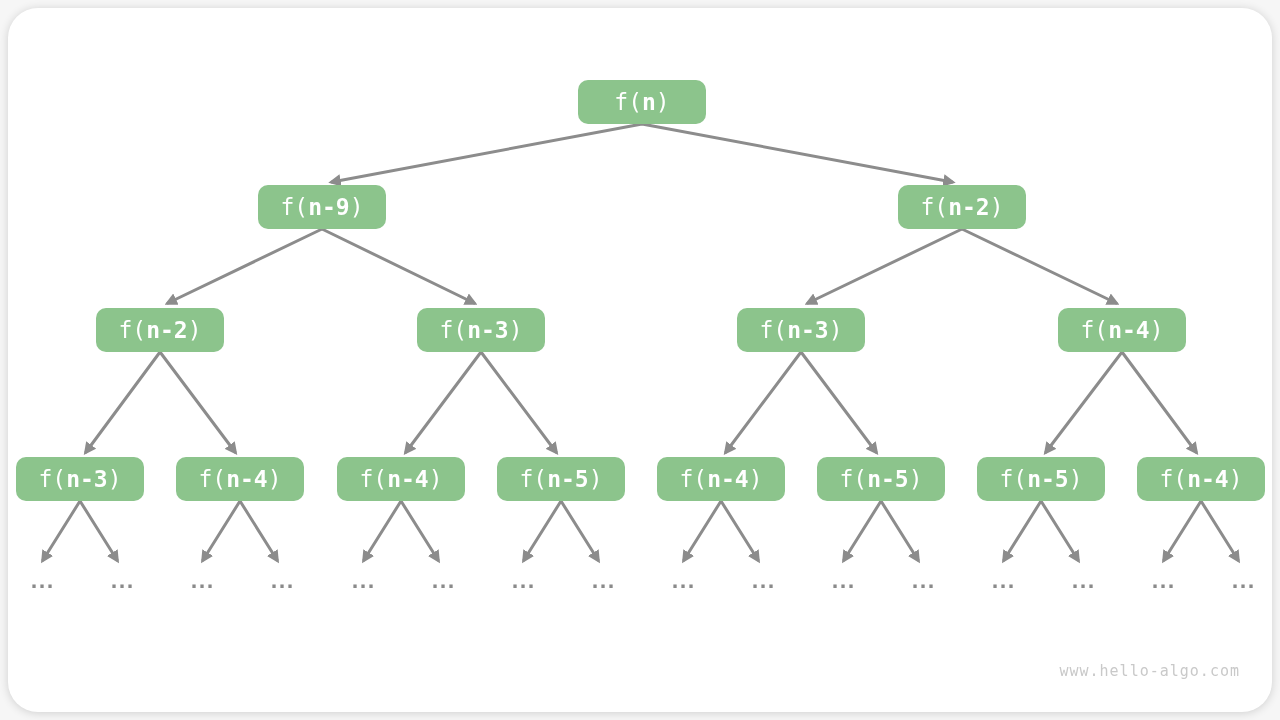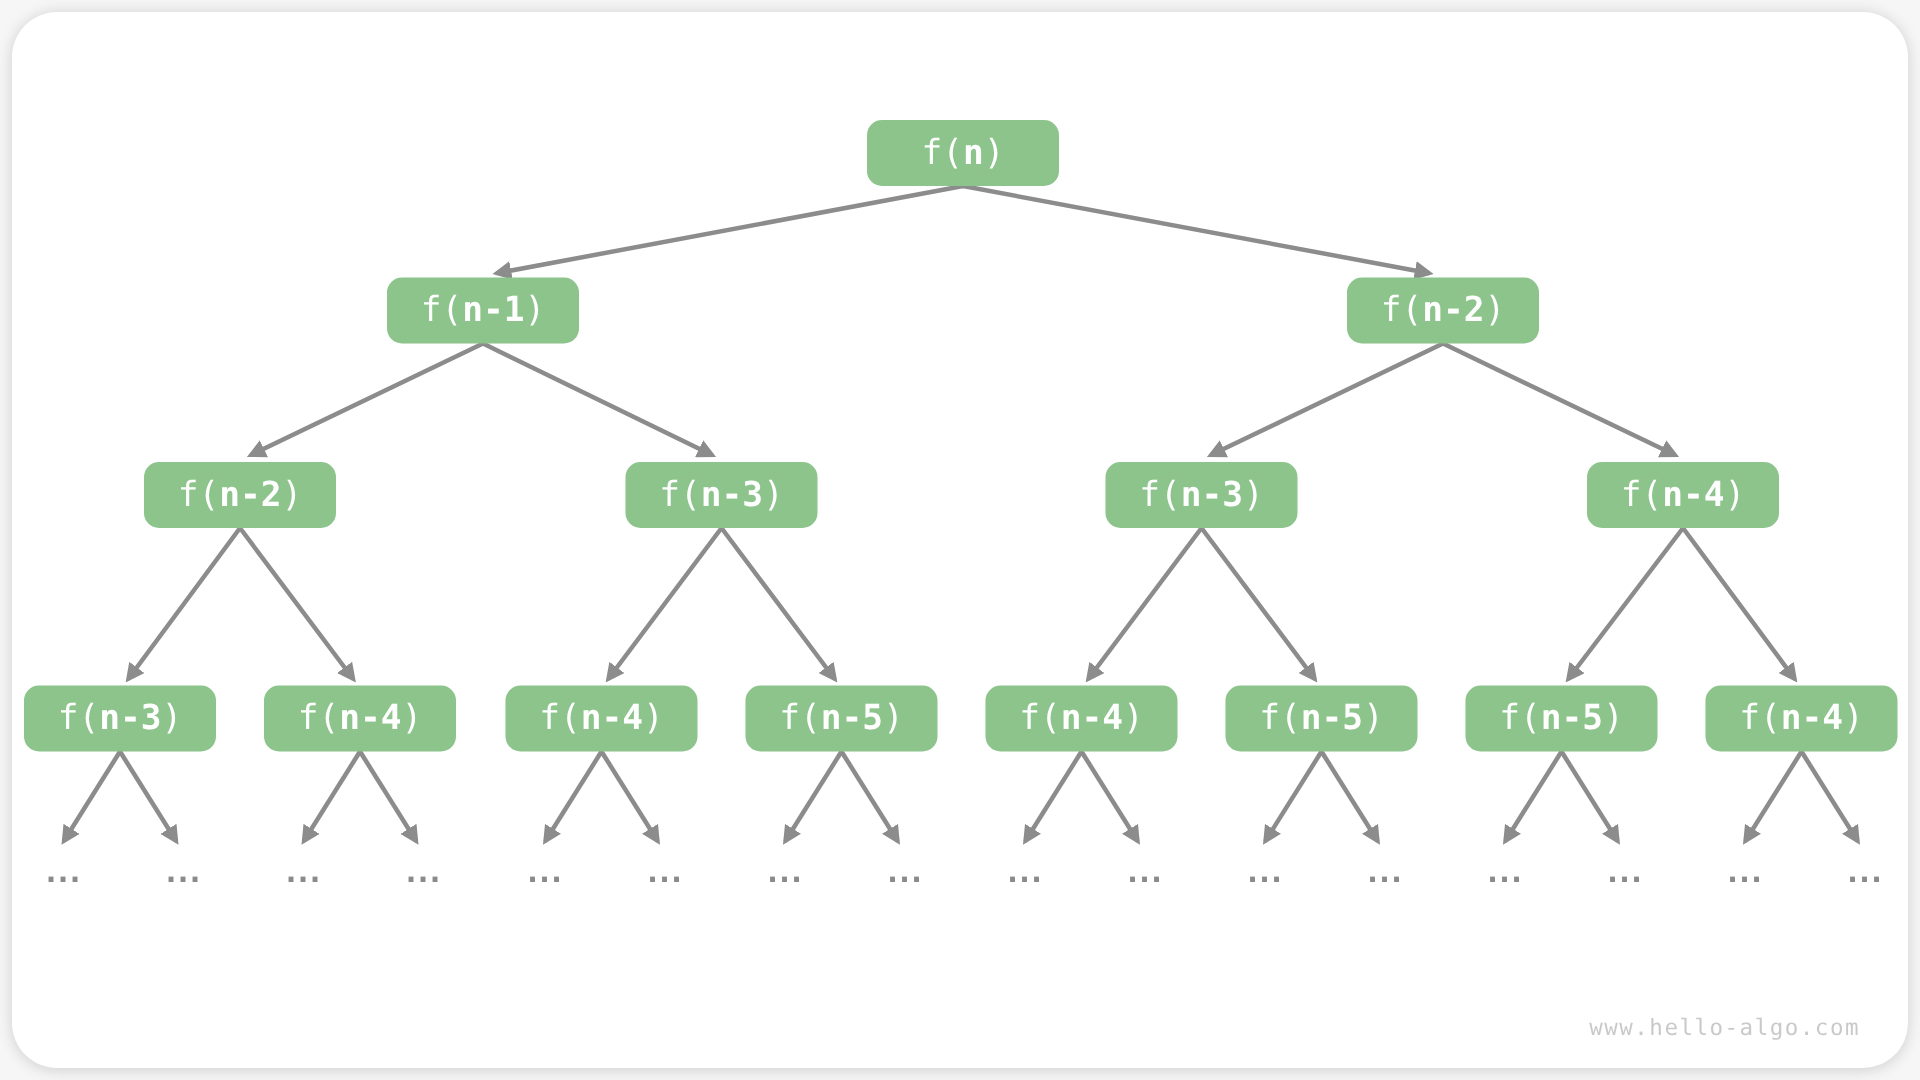--- a/index.html
+++ b/index.html
@@ -31,21 +31,21 @@
   }
   .node .arg{font-weight:700;}
   .dots{
     position:absolute;z-index:2;top:569px;line-height:24px;
     transform:translateX(-50%);
     font:700 20px "DejaVu Sans Mono",monospace;
     letter-spacing:-4px;
     color:var(--dots);
   }
   .watermark{
-    position:absolute;z-index:2;right:40px;bottom:26px;
+    position:absolute;z-index:2;right:40px;bottom:40px;
     font:400 15px "DejaVu Sans Mono",monospace;
     color:var(--watermark);letter-spacing:1px;
   }
 </style>
 </head>
 <body>
 
 <div class="card"></div>
 
 <div class="stage">
@@ -89,21 +89,21 @@
       <line x1="881" y1="501" x2="918" y2="560" marker-end="url(#ah)"></line>
       <line x1="1041" y1="501" x2="1004" y2="560" marker-end="url(#ah)"></line>
       <line x1="1041" y1="501" x2="1078" y2="560" marker-end="url(#ah)"></line>
       <line x1="1201" y1="501" x2="1164" y2="560" marker-end="url(#ah)"></line>
       <line x1="1201" y1="501" x2="1238" y2="560" marker-end="url(#ah)"></line>
     </g>
   </svg>
 
   <div class="node" style="left:578px;top:80px"><span>f(</span><span class="arg">n</span><span>)</span></div>
 
-  <div class="node" style="left:258px;top:185px"><span>f(</span><span class="arg">n-1</span><span>)</span></div>
+  <div class="node" style="left:258px;top:185px"><span>f(</span><span class="arg">n-9</span><span>)</span></div>
   <div class="node" style="left:898px;top:185px"><span>f(</span><span class="arg">n-2</span><span>)</span></div>
 
   <div class="node" style="left:96px;top:308px"><span>f(</span><span class="arg">n-2</span><span>)</span></div>
   <div class="node" style="left:417px;top:308px"><span>f(</span><span class="arg">n-3</span><span>)</span></div>
   <div class="node" style="left:737px;top:308px"><span>f(</span><span class="arg">n-3</span><span>)</span></div>
   <div class="node" style="left:1058px;top:308px"><span>f(</span><span class="arg">n-4</span><span>)</span></div>
 
   <div class="node" style="left:16px;top:457px"><span>f(</span><span class="arg">n-3</span><span>)</span></div>
   <div class="node" style="left:176px;top:457px"><span>f(</span><span class="arg">n-4</span><span>)</span></div>
   <div class="node" style="left:337px;top:457px"><span>f(</span><span class="arg">n-4</span><span>)</span></div>

